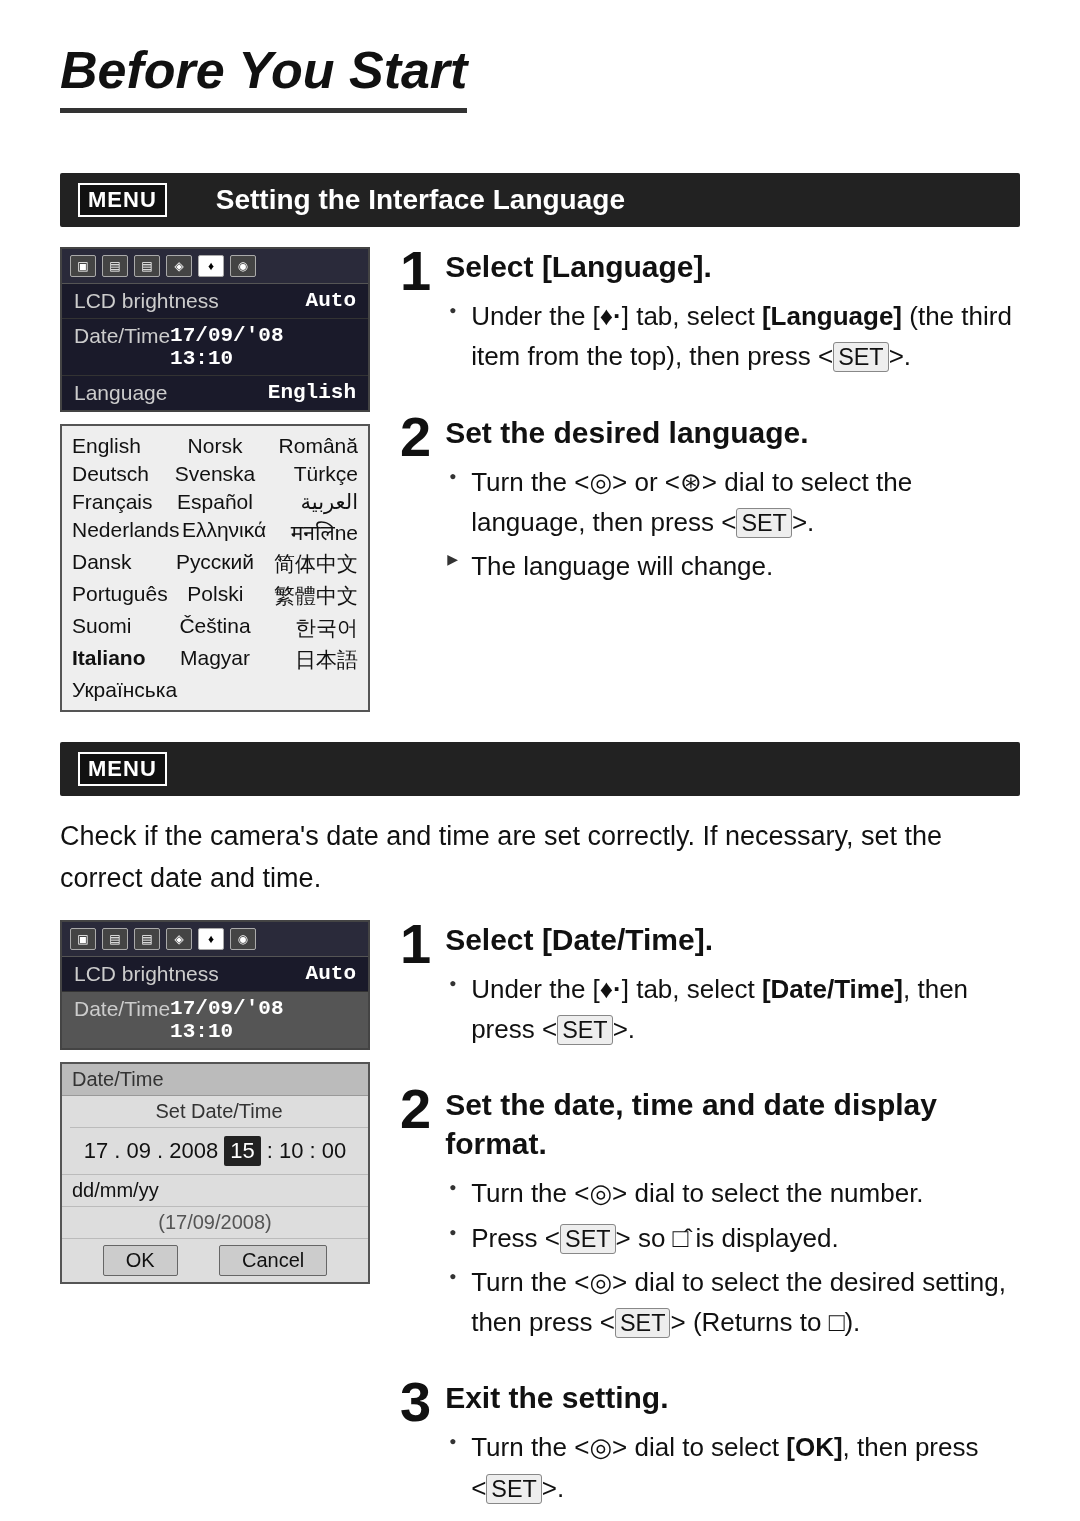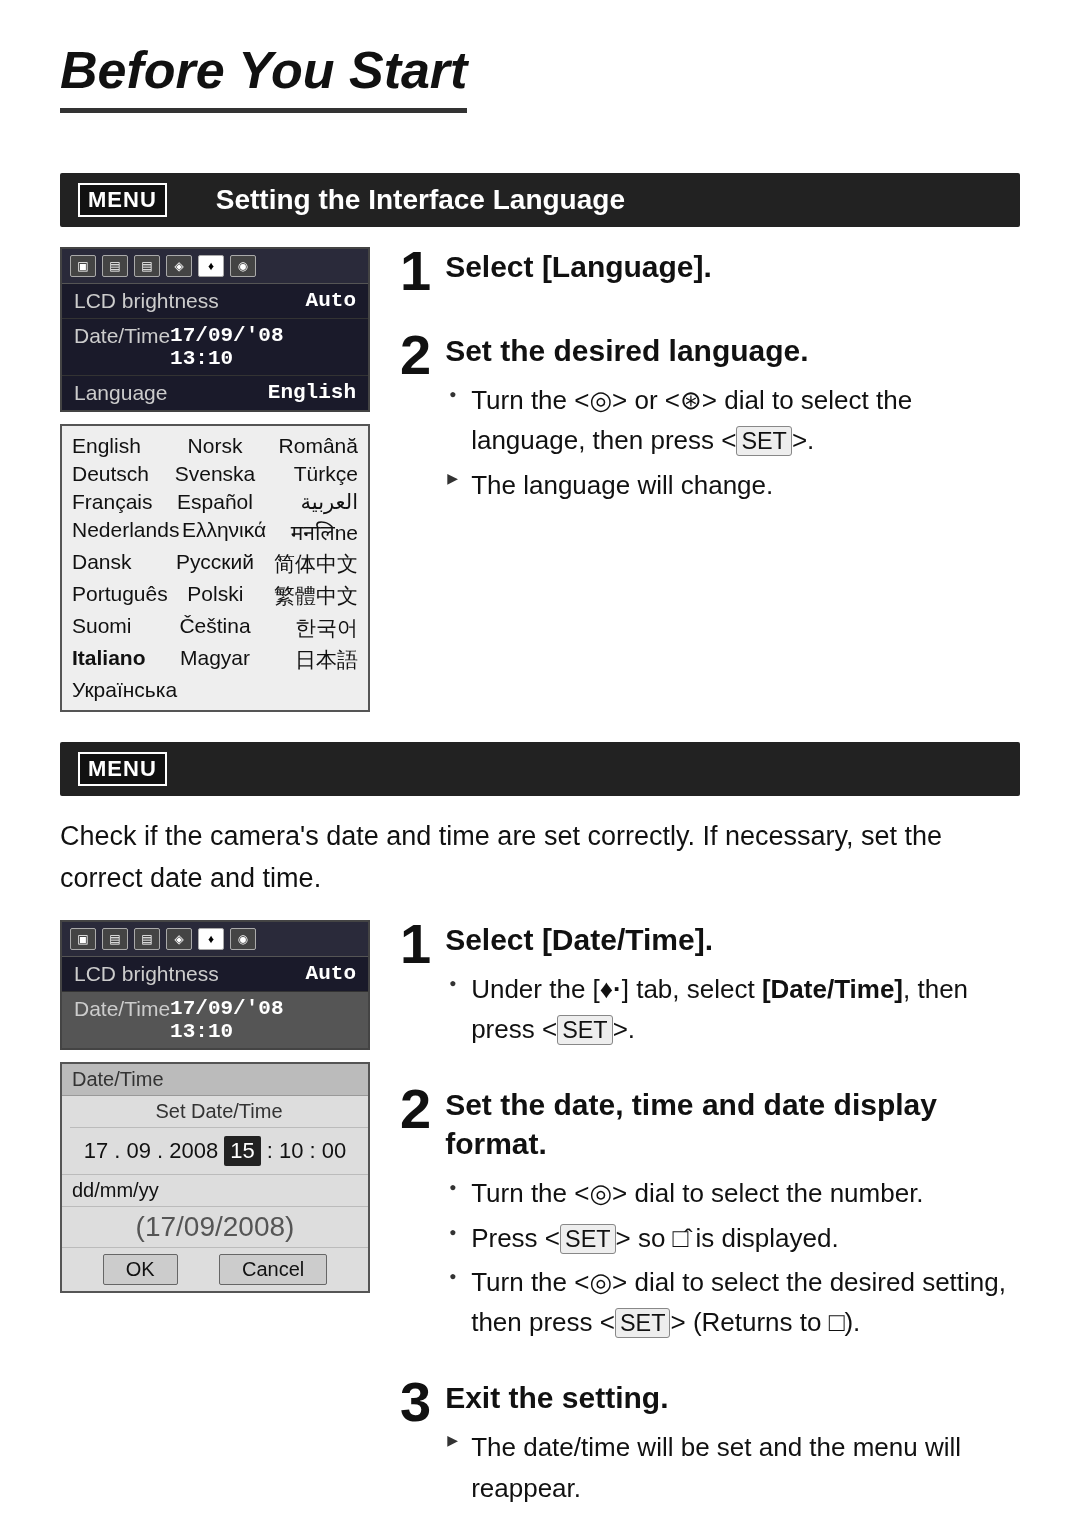--- a/index.html
+++ b/index.html
@@ -217,21 +217,21 @@
     }
     .dt-format {
       text-align: left;
       padding: 4px 10px;
       font-size: 20px;
       border-bottom: 1px solid #bbb;
     }
     .dt-preview {
       text-align: center;
       padding: 4px 10px;
-      font-size: 28px;
+      font-size: 20px;
       border-bottom: 1px solid #bbb;
       color: #555;
     }
     .dt-buttons {
       display: flex;
       justify-content: space-around;
       padding: 6px 20px;
     }
     .dt-btn {
       border: 1px solid #666;
@@ -360,20 +360,25 @@
     </div>
   </div>
 
   <div class="right-col">
 
     <div class="step-block">
       <div class="step-header-row">
         <span class="step-number">1</span>
         <div>
           <div class="step-title">Select [Language].</div>
+          <div class="step-body">
+            <ul>
+              <li>Under the [<strong>♦·</strong>] tab, select <strong>[Language]</strong> (the third item from the top), then press &lt;<kbd>SET</kbd>&gt;.</li>
+            </ul>
+          </div>
         </div>
       </div>
     </div>
 
     <div class="step-block">
       <div class="step-header-row">
         <span class="step-number">2</span>
         <div>
           <div class="step-title">Set the desired language.</div>
           <div class="step-body">
@@ -470,20 +475,21 @@
       </div>
     </div>
 
     <div class="step-block">
       <div class="step-header-row">
         <span class="step-number">3</span>
         <div>
           <div class="step-title">Exit the setting.</div>
           <div class="step-body">
             <ul>
+              <li>Turn the &lt;◎&gt; dial to select <strong>[OK]</strong>, then press &lt;<kbd>SET</kbd>&gt;.</li>
               <li class="arrow">The date/time will be set and the menu will reappear.</li>
             </ul>
           </div>
         </div>
       </div>
     </div>
   </div>
 </div>
 
 

